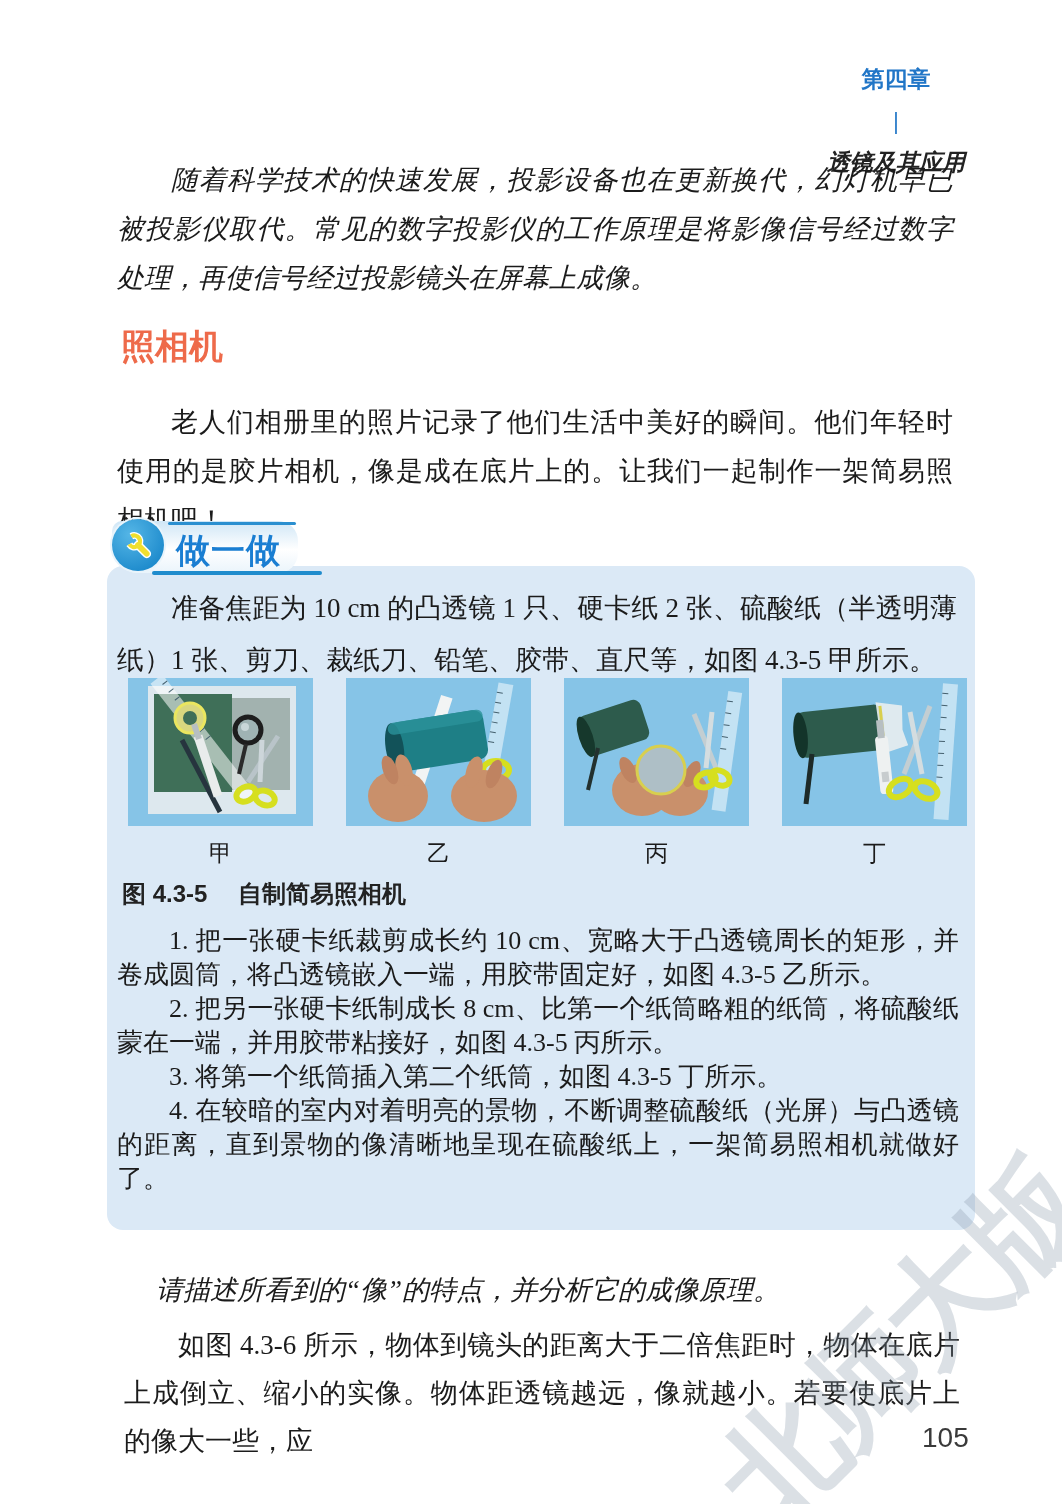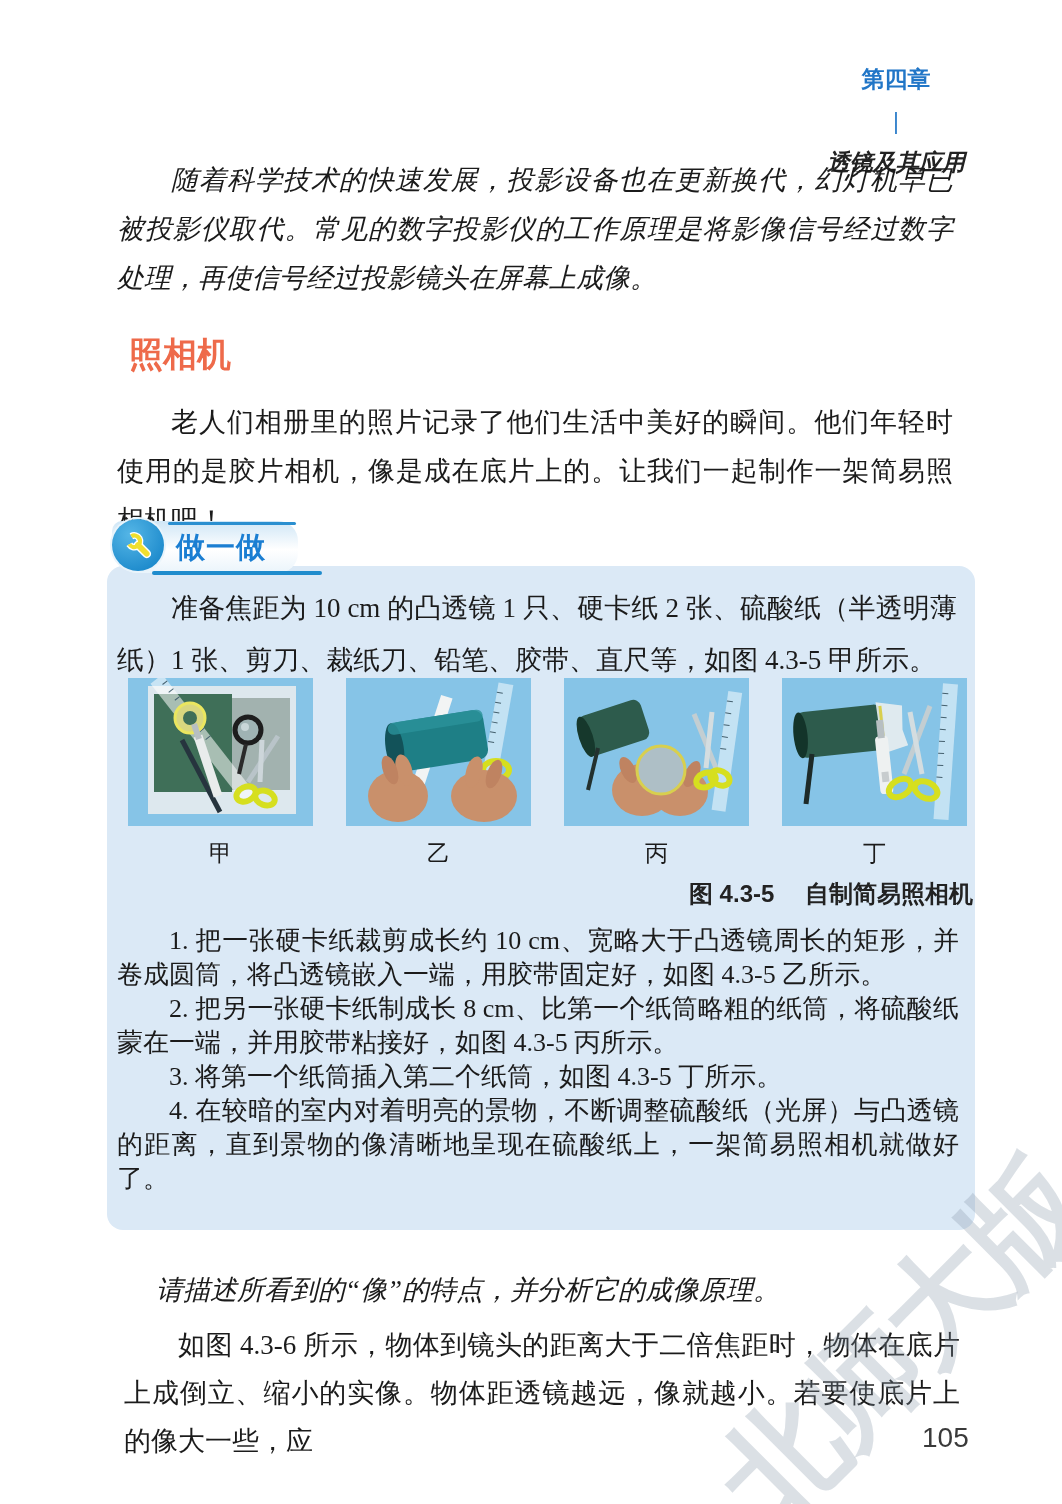--- a/index.html
+++ b/index.html
@@ -16,21 +16,21 @@
   }
   .chapter-header .chapter{color:#2176c7;}
   .chapter-header .sep{color:#2176c7;font-weight:normal;font-size:21px;transform:scaleY(1.1);}
   .chapter-header .book-title{color:#222;font-style:italic;}
   
   .para{
     position:absolute;left:117px;width:836px;
     font-size:27px;line-height:49px;text-align:justify;text-indent:2em;margin:0;
   }
   .section-title{
-    position:absolute;left:117px;top:320px;margin:12px;
+    position:absolute;left:117px;top:320px;margin:4px;
     font-family:"Liberation Sans","DejaVu Sans",sans-serif;
     font-size:34px;font-weight:bold;color:#ee6a4a;
   }
   
   .activity-box{
     position:absolute;left:107px;top:566px;width:868px;height:664px;
     background:#dbe9f6;border-radius:16px;
   }
   .activity-badge{
     position:absolute;left:112px;top:521px;width:186px;height:52px;
@@ -47,37 +47,37 @@
   }
   .badge-circle{
     position:absolute;left:0px;top:-2px;width:52px;height:52px;border-radius:50%;
     background:radial-gradient(circle at 35% 30%,#55b6e6,#1f8ccd 75%);
     display:flex;align-items:center;justify-content:center;
     box-shadow:0 0 0 2px #e9f4fb;
   }
   .badge-label{
     position:absolute;left:64px;top:7px;
     font-family:"Liberation Sans","DejaVu Sans",sans-serif;
-    font-size:29px;font-weight:bold;color:#1a7ed2;letter-spacing:1px;
+    font-size:34px;font-weight:bold;color:#1a7ed2;letter-spacing:1px;
   }
   .activity-intro{
     position:absolute;left:117px;top:582px;width:840px;margin:0;
     font-size:27px;line-height:52px;text-align:justify;text-indent:2em;
   }
   .photo-row{
     position:absolute;left:128px;top:678px;width:839px;
     display:flex;gap:33px;
   }
   .photo{width:185px;height:148px;display:block;}
   .label-row{
     position:absolute;left:128px;top:838px;width:839px;display:flex;gap:33px;
   }
   .label-row span{width:185px;text-align:center;font-size:23px;}
   .figure-caption{
-    position:absolute;left:105px;top:878px;width:868px;text-align:right;
+    position:absolute;left:122px;top:878px;width:868px;text-align:left;
     font-family:"Liberation Sans","DejaVu Sans",sans-serif;
     font-size:24px;font-weight:bold;color:#222;
   }
   .figure-caption .cap-name{margin-left:1em;}
   .steps{
     position:absolute;left:117px;top:924px;width:842px;
   }
   .steps p{
     margin:0;font-size:26px;line-height:34px;text-align:justify;text-indent:2em;
   }

